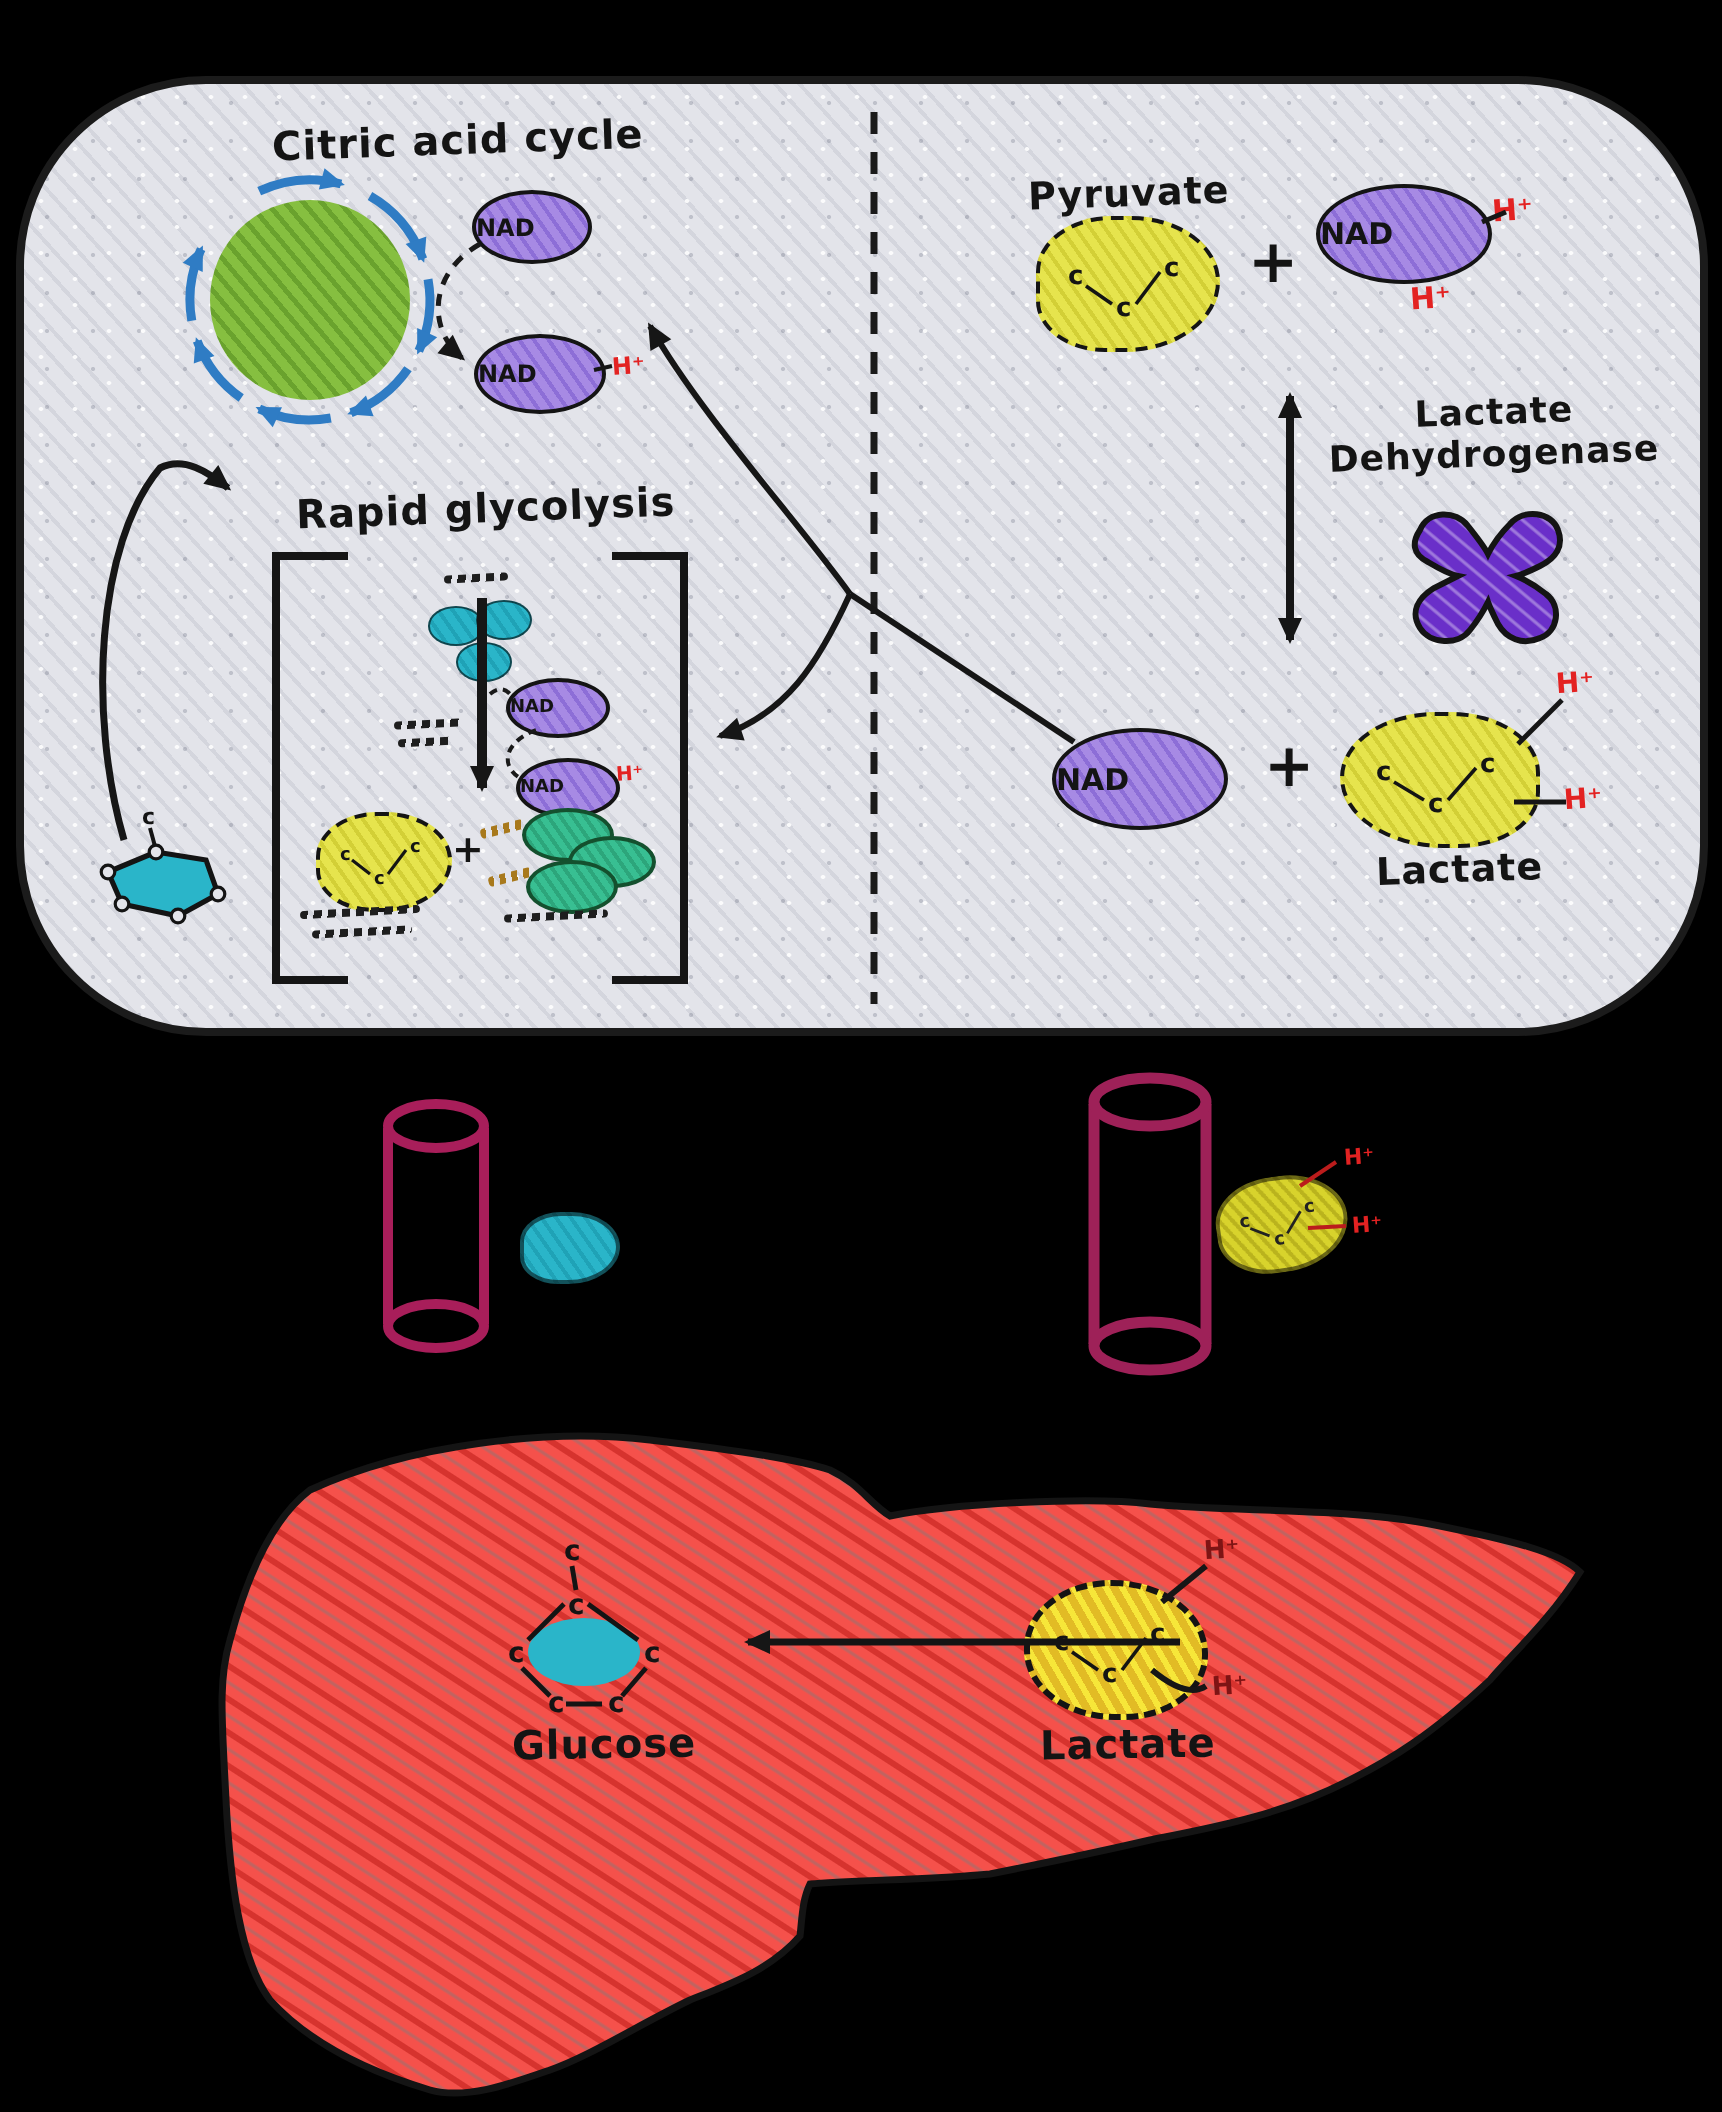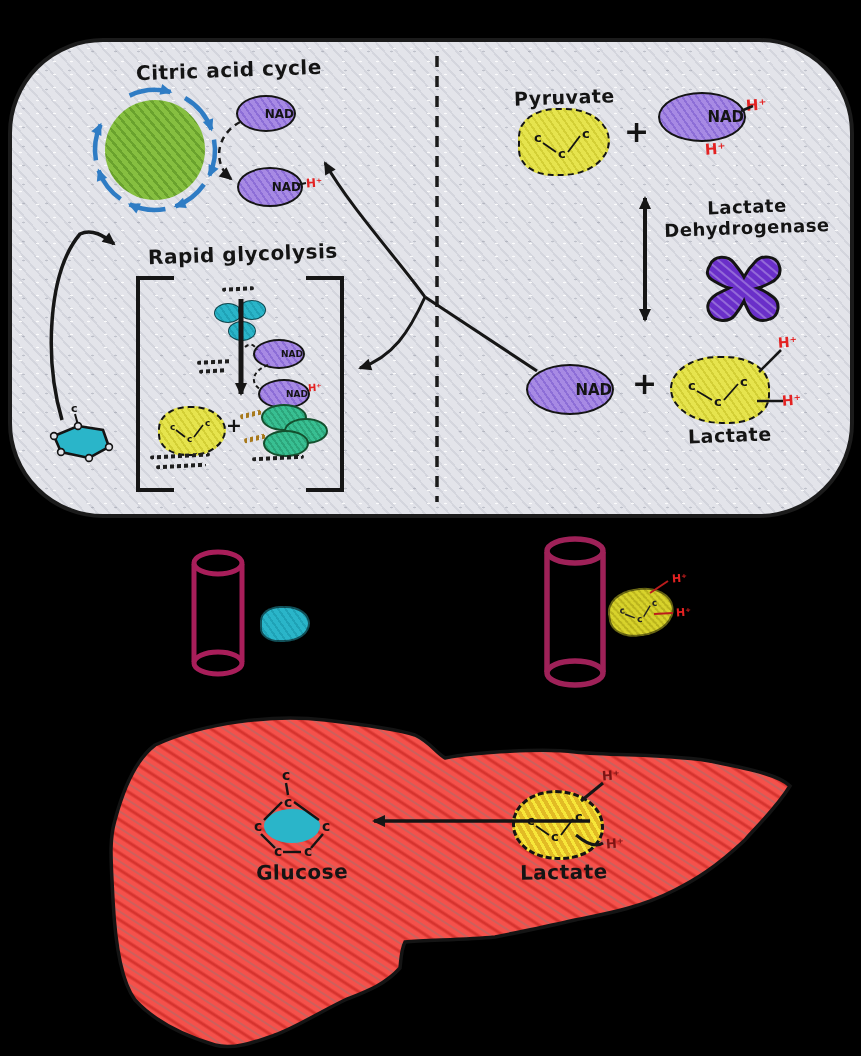--- a/index.html
+++ b/index.html
@@ -14,21 +14,21 @@
           radial-gradient(rgba(95,100,120,.28) 1px, transparent 1.3px),
           repeating-linear-gradient(48deg, rgba(110,115,135,.13) 0 2px, transparent 2px 9px);
         background-size:17px 13px,23px 19px,auto;z-index:1;}
   
   .hand{font-weight:700;letter-spacing:.5px;transform:rotate(-2deg);white-space:nowrap;}
   .t20{font-size:20px;} .t19{font-size:19px;} .t18{font-size:18px;}
   .plus{font-weight:700;color:#141414;}
   .hp{font-weight:700;color:#e32222;transform:rotate(-4deg);}
   .hp-dark{color:#7e1414;}
   
-  .oval{border:2.5px solid #141414;border-radius:50%;display:flex;align-items:center;justify-content:flex-end;
+  .oval{border:2.5px solid #141414;border-radius:50%;display:flex;align-items:center;justify-content:flex-start;
         font-weight:700;background-color:#a78ae4;
         background-image:repeating-linear-gradient(55deg, rgba(80,45,185,.30) 0 2px, transparent 2px 6px);}
   .yblob{border:2.5px dashed #141414;background-color:#e6e44d;
         background-image:repeating-linear-gradient(55deg, rgba(165,160,0,.30) 0 2px, transparent 2px 6px);}
   .greenoval{border:2px solid #14502e;border-radius:50%;background-color:#38bf92;
         background-image:repeating-linear-gradient(55deg, rgba(10,90,55,.25) 0 2px, transparent 2px 5px);}
   .teal{background-color:#2ab5c9;background-image:repeating-linear-gradient(55deg, rgba(8,120,140,.30) 0 2px, transparent 2px 6px);}
   .scrib{background:repeating-linear-gradient(100deg,#1e1e1e 0 4px,transparent 4px 7px);height:4px;border-radius:2px;transform:rotate(-3deg);}
   .gold{background:repeating-linear-gradient(100deg,#a8791c 0 3px,transparent 3px 6px);height:5px;border-radius:2px;transform:rotate(-14deg);}
   .bracketL{border-left:4px solid #151515;border-top:4px solid #151515;border-bottom:4px solid #151515;}

